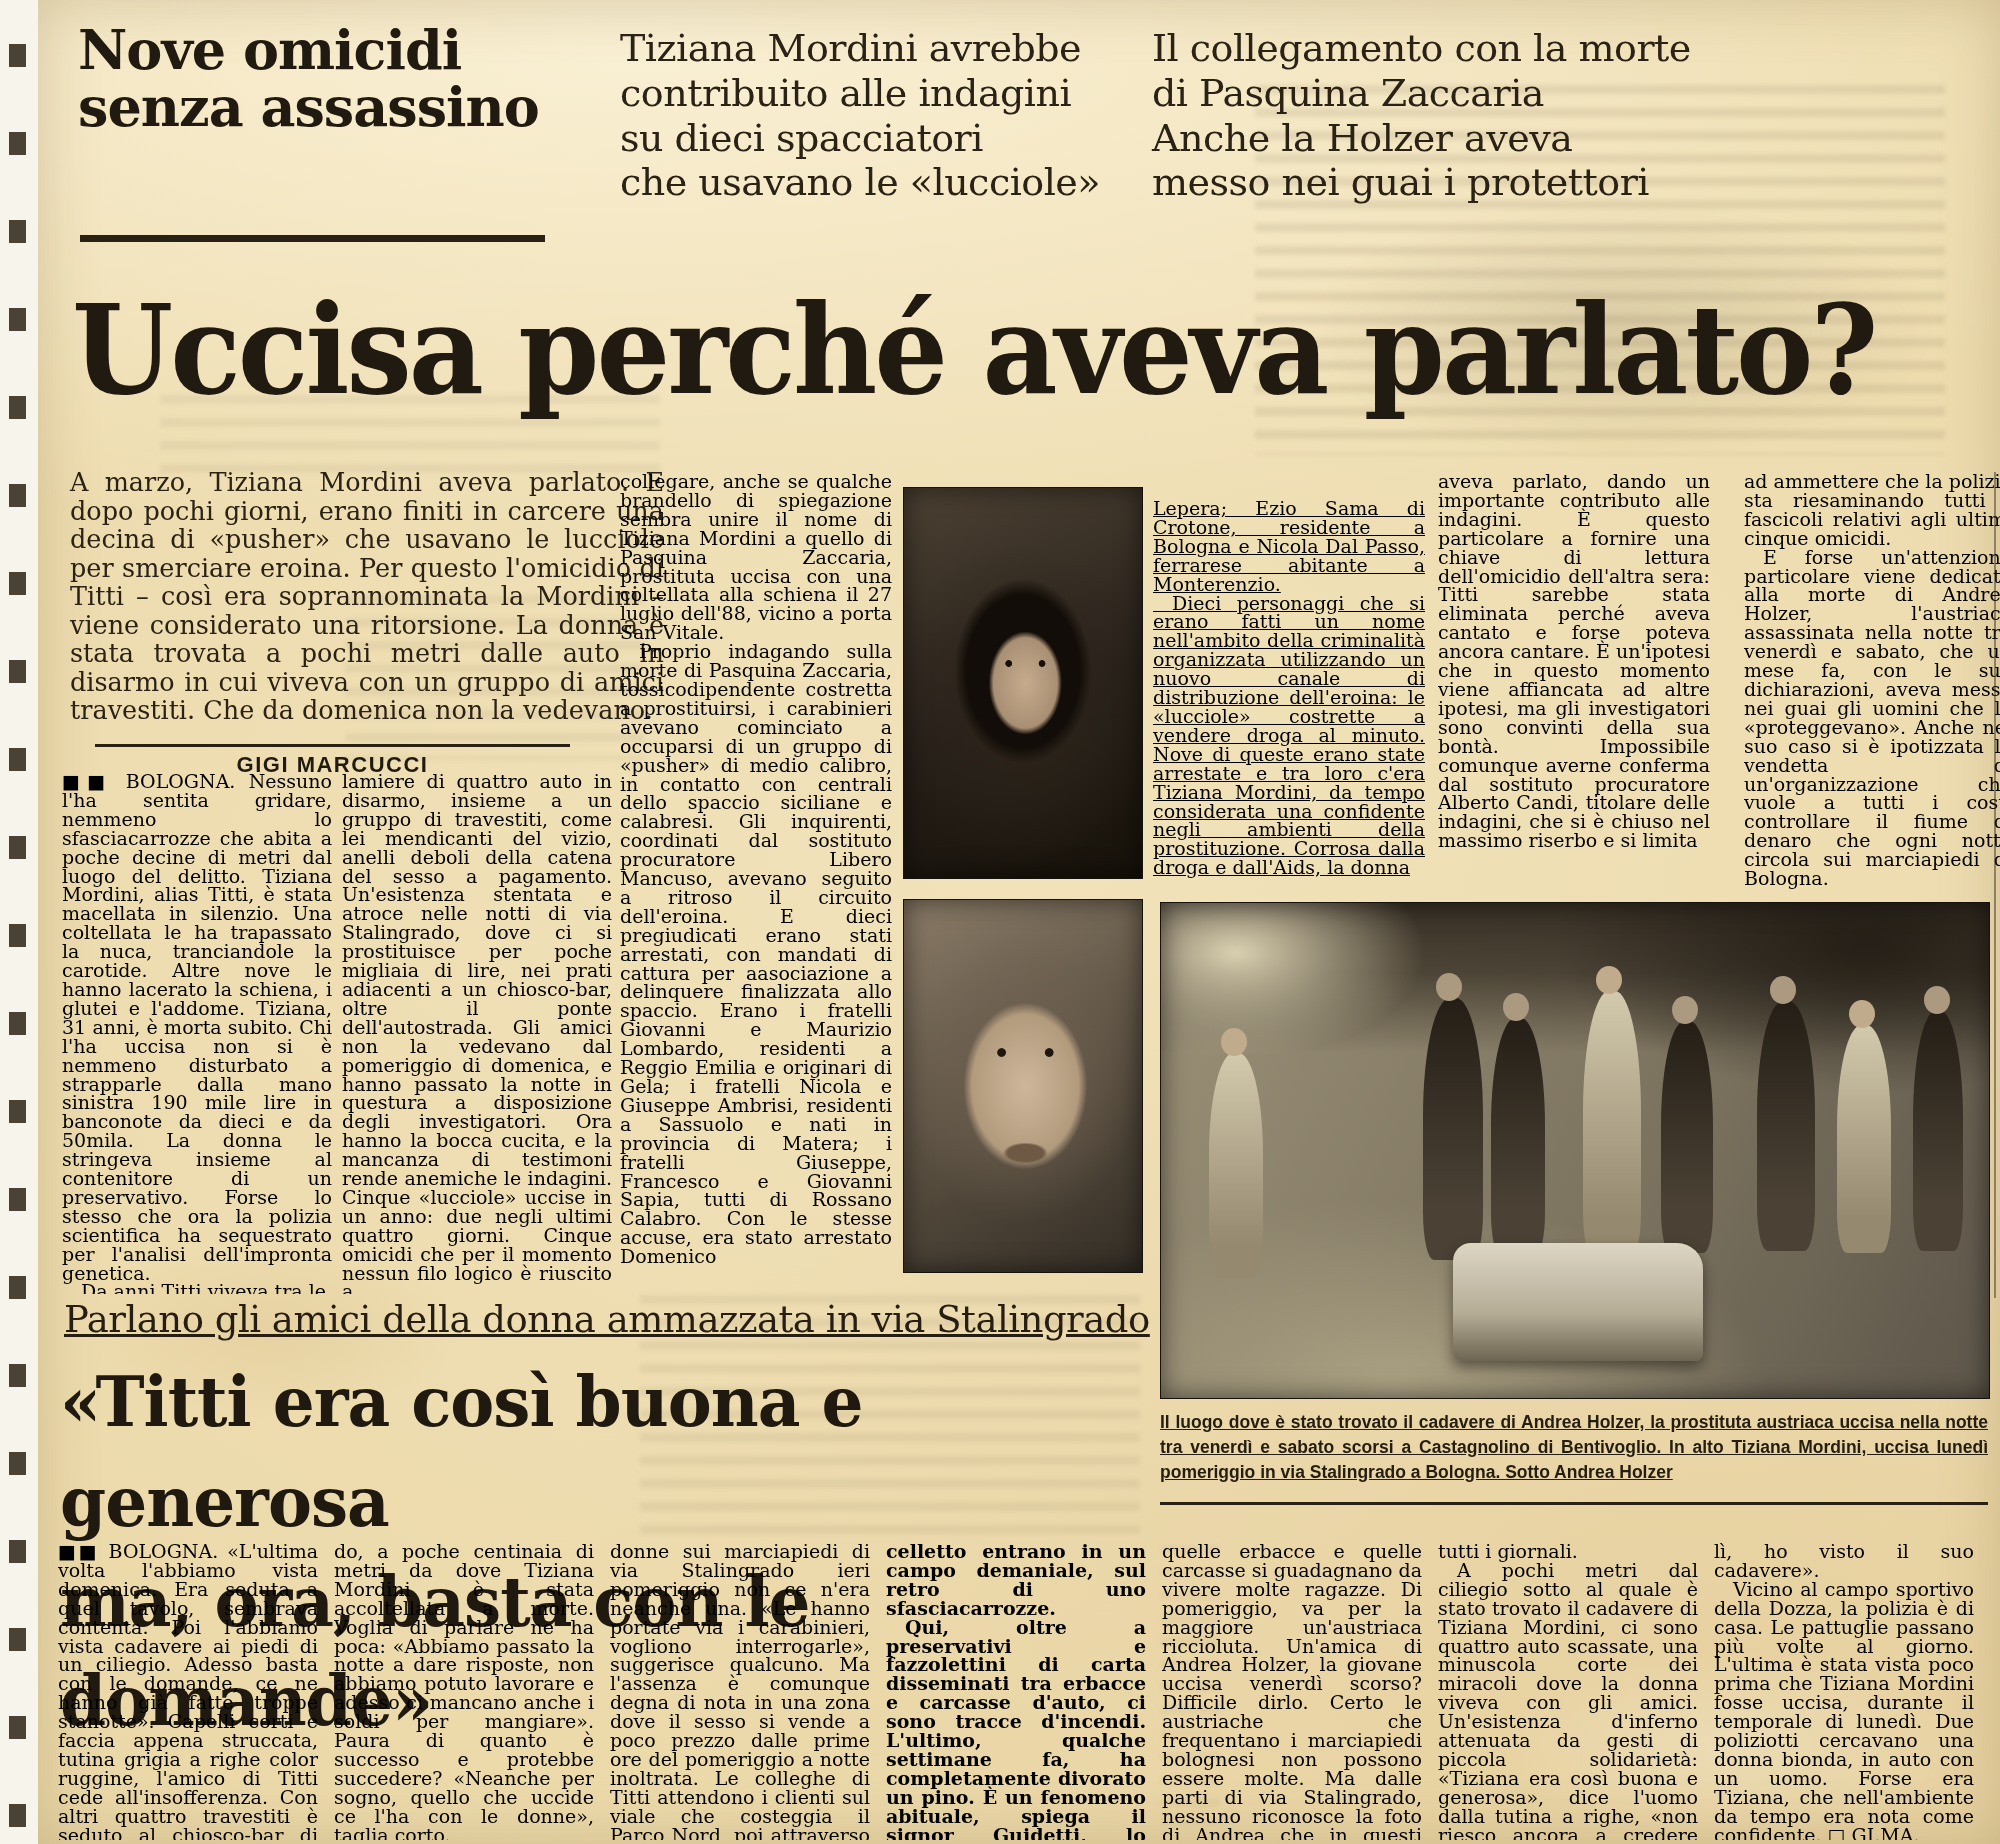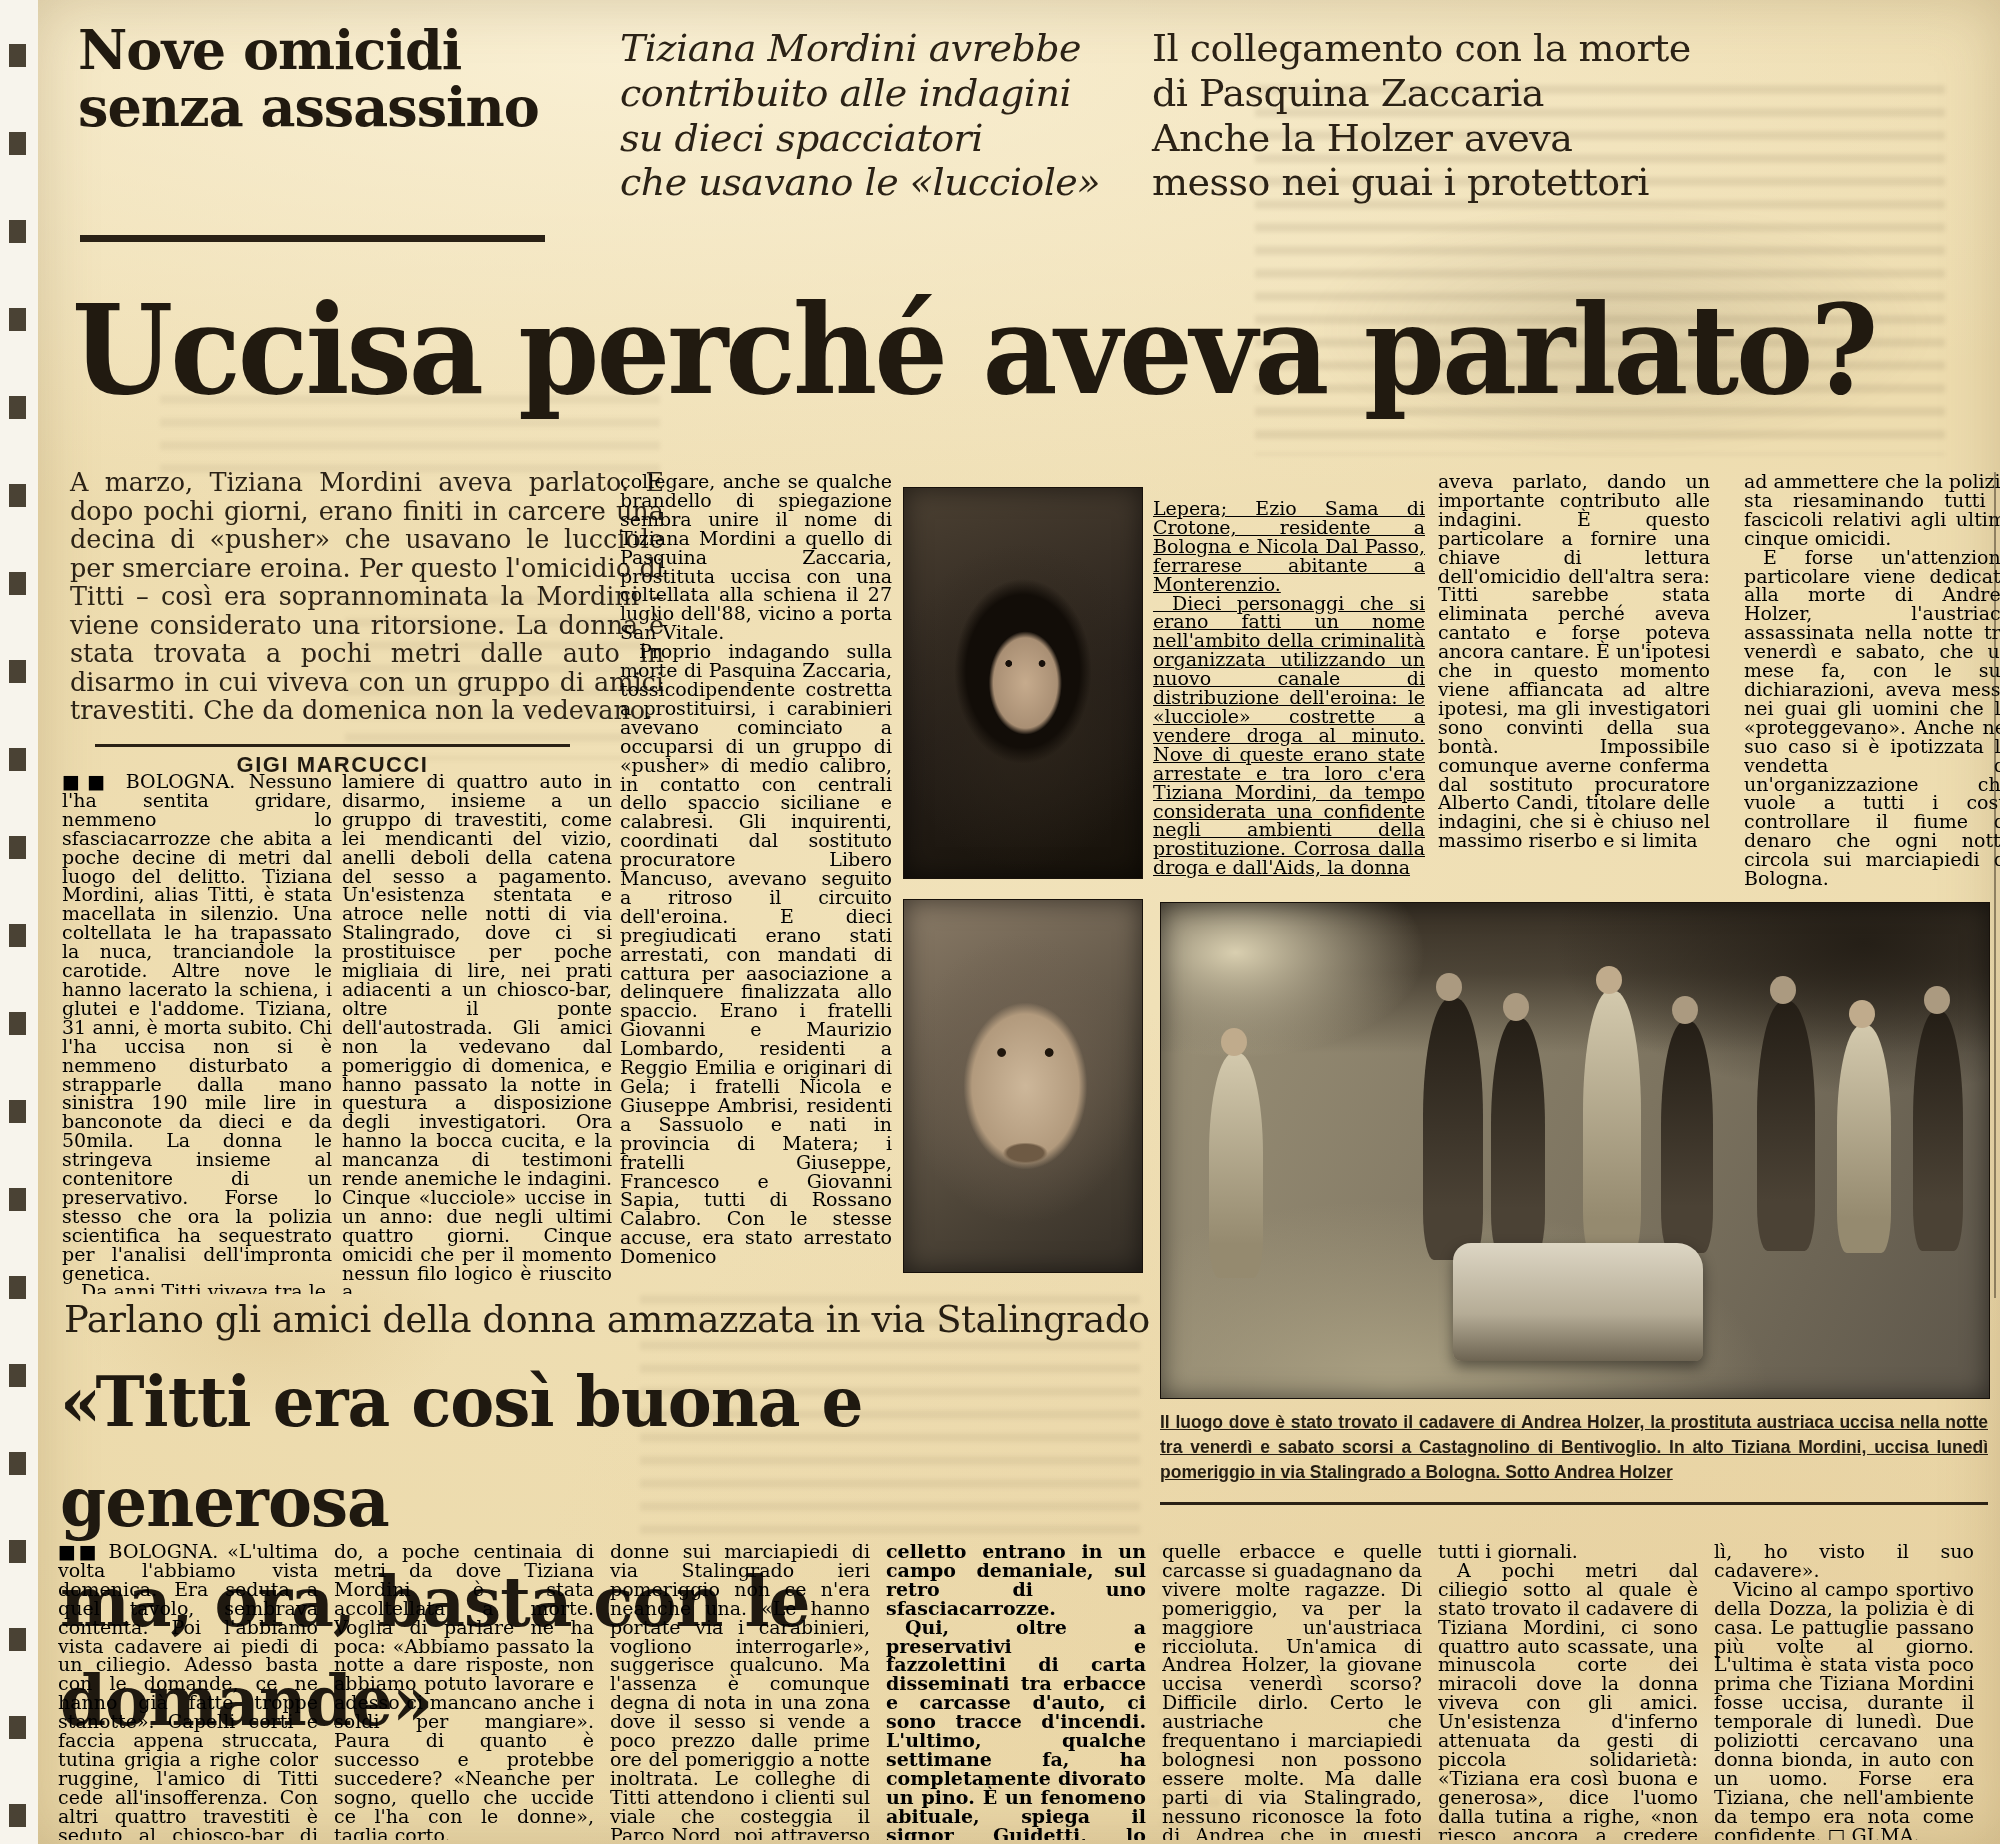--- a/index.html
+++ b/index.html
@@ -60,21 +60,21 @@
   .byline{
     position:absolute;z-index:4;font:700 22px/26px "Liberation Sans", sans-serif;
     color:#211a10;text-align:center;letter-spacing:1.5px;
   }
   .col{
     position:absolute;z-index:4;font:400 19px/18.9px "DejaVu Serif", serif;
     color:#000000;text-align:justify;white-space:pre-line;overflow:hidden;
   }
   .kicker2{
     position:absolute;z-index:4;font:400 37px/1.1 "DejaVu Serif", serif;
-    color:#261e12;letter-spacing:-.5px;
+    color:#261e12;letter-spacing:-.5px;text-decoration:underline;
   }
   .headline2{
     position:absolute;z-index:4;font:700 66px/96px "DejaVu Serif", serif;
     color:#1f1910;white-space:pre-line;letter-spacing:-1px;transform:scaleY(1.04);
     transform-origin:left top;
   }
   .caption{
     position:absolute;z-index:4;font:700 17.5px/25px "Liberation Sans", sans-serif;
     color:#241d12;text-align:justify;white-space:pre-line;
   }
@@ -130,21 +130,21 @@
 <div class="ghost" style="left:160px;top:395px;width:500px;height:78px;opacity:.3;"></div>
 <div class="ghost" style="left:345px;top:595px;width:300px;height:165px;opacity:.3;"></div>
 <div class="ghost" style="left:640px;top:1295px;width:500px;height:240px;opacity:.35;"></div>
 <div class="ghost" style="left:1160px;top:1545px;width:60px;height:280px;opacity:.2;"></div>
 <div class="stain" style="left:80px;top:1240px;width:380px;height:180px;background:radial-gradient(closest-side,rgba(196,160,96,.18),rgba(196,160,96,0));"></div>
 <div class="stain" style="left:1500px;top:1650px;width:460px;height:190px;background:radial-gradient(closest-side,rgba(240,230,200,.5),rgba(240,230,200,0));"></div>
 
 <div class="left-head" style="left:78px;top:22px;width:510px;">Nove omicidi
 senza assassino</div>
 <div class="rule" style="left:80px;top:235px;width:465px;height:7px;"></div>
-<div class="kicker" style="left:620px;top:26px;width:545px;font-style:italic;">Tiziana Mordini avrebbe
+<div class="kicker" style="left:620px;top:26px;width:545px;">Tiziana Mordini avrebbe
 contribuito alle indagini
 su dieci spacciatori
 che usavano le «lucciole»</div>
 <div class="kicker" style="left:1152px;top:26px;width:640px;">Il collegamento con la morte
 di Pasquina Zaccaria
 Anche la Holzer aveva
 messo nei guai i protettori</div>
 
 <div class="main-headline" style="left:72px;top:288px;width:1900px;">Uccisa perché aveva parlato?</div>
 <div class="lede" style="left:70px;top:468px;width:594px;">A marzo, Tiziana Mordini aveva parlato. E dopo pochi giorni, erano finiti in carcere una decina di «pusher» che usavano le lucciole per smerciare eroina. Per questo l'omicidio di Titti – così era soprannominata la Mordini – viene considerato una ritorsione. La donna è stata trovata a pochi metri dalle auto in disarmo in cui viveva con un gruppo di amici travestiti. Che da domenica non la vedevano.</div>

